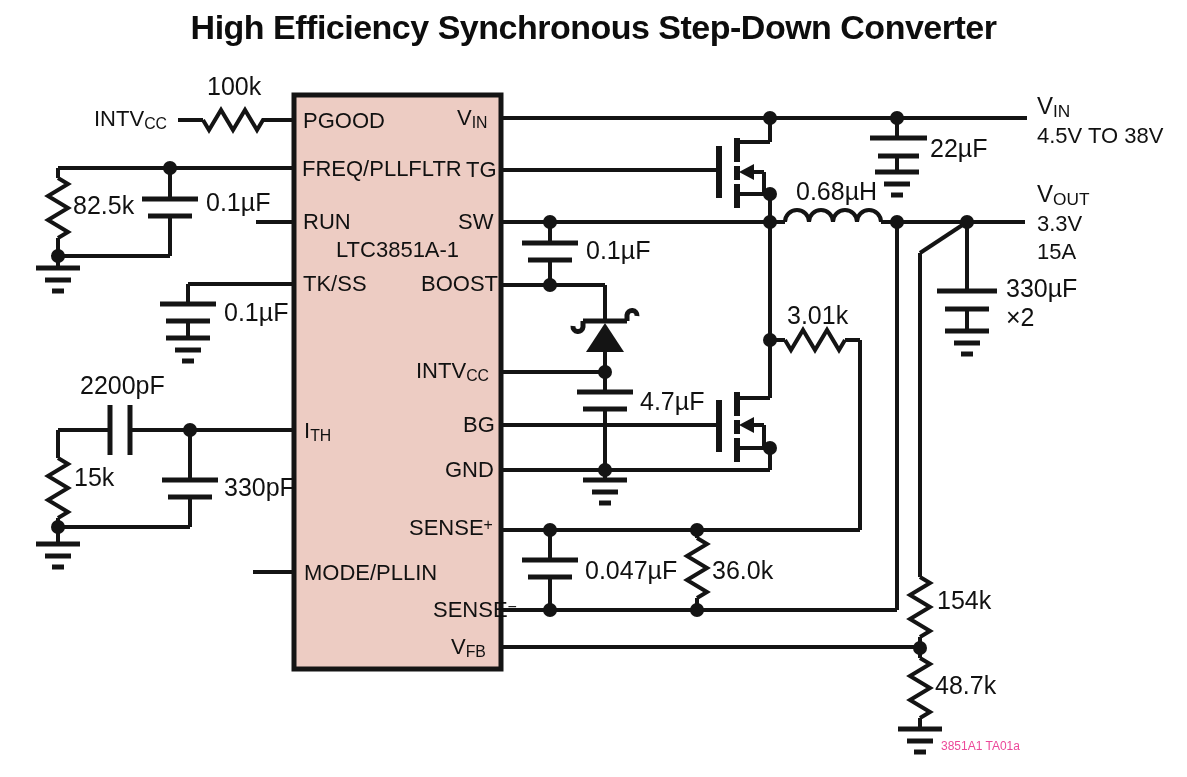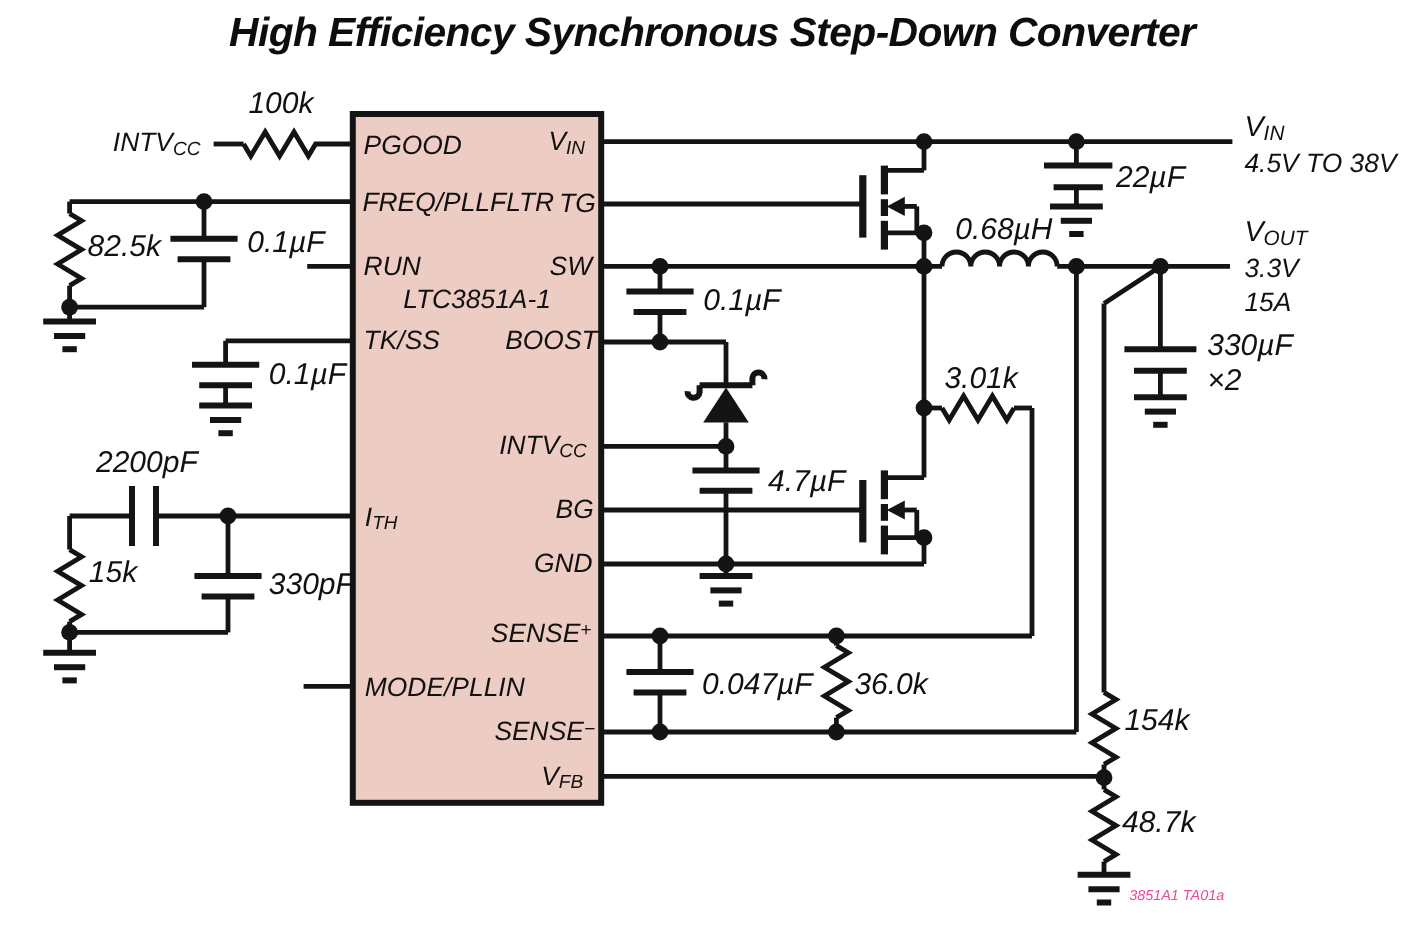--- a/index.html
+++ b/index.html
@@ -1,17 +1,17 @@
 <!DOCTYPE html>
 <html><head>
 <meta charset="utf-8">
 <style>
   html,body{margin:0;padding:0;background:#fff;}
   #stage{position:relative;width:1187px;height:777px;background:#fff;overflow:hidden;
-         font-family:"Liberation Sans", sans-serif;color:#111;font-style:italic;}
+         font-family:"Liberation Sans", sans-serif;color:#111;}
   svg{position:absolute;left:0;top:0;}
   .lbl{position:absolute;white-space:nowrap;font-size:25px;line-height:1.05;color:#111;}
   .pin{font-size:22px;}
   .net{font-size:22px;}
   .big{font-size:24px;}
   .sub{font-size:72%;vertical-align:-18%;}
   .sup{font-size:72%;vertical-align:28%;}
   .title{position:absolute;left:0;top:8px;width:1187px;text-align:center;
          font-size:34px;font-weight:bold;letter-spacing:-.5px;color:#0d0d0d;}
   .caption{position:absolute;font-size:12px;color:#ec4899;}
@@ -269,18 +269,18 @@
   <div class="lbl pin" style="left:304px;top:561px">MODE/PLLIN</div>
 
   <div class="lbl pin" style="left:457px;top:106px"><span>V</span><span class="sub">IN</span></div>
   <div class="lbl pin" style="left:466px;top:158px">TG</div>
   <div class="lbl pin" style="left:458px;top:210px">SW</div>
   <div class="lbl pin" style="left:421px;top:272px">BOOST</div>
   <div class="lbl pin" style="left:416px;top:359px"><span>INTV</span><span class="sub">CC</span></div>
   <div class="lbl pin" style="left:463px;top:413px">BG</div>
   <div class="lbl pin" style="left:445px;top:458px">GND</div>
   <div class="lbl pin" style="left:409px;top:516px"><span>SENSE</span><span class="sup">+</span></div>
-  <div class="lbl pin" style="left:412px;top:598px"><span>SENSE</span><span class="sup">−</span></div>
+  <div class="lbl pin" style="left:433px;top:598px"><span>SENSE</span><span class="sup">−</span></div>
   <div class="lbl pin" style="left:451px;top:635px"><span>V</span><span class="sub">FB</span></div>
 
   <div class="caption" style="left:941px;top:739px">3851A1 TA01a</div>
 
 </div>
 
 </body></html>

